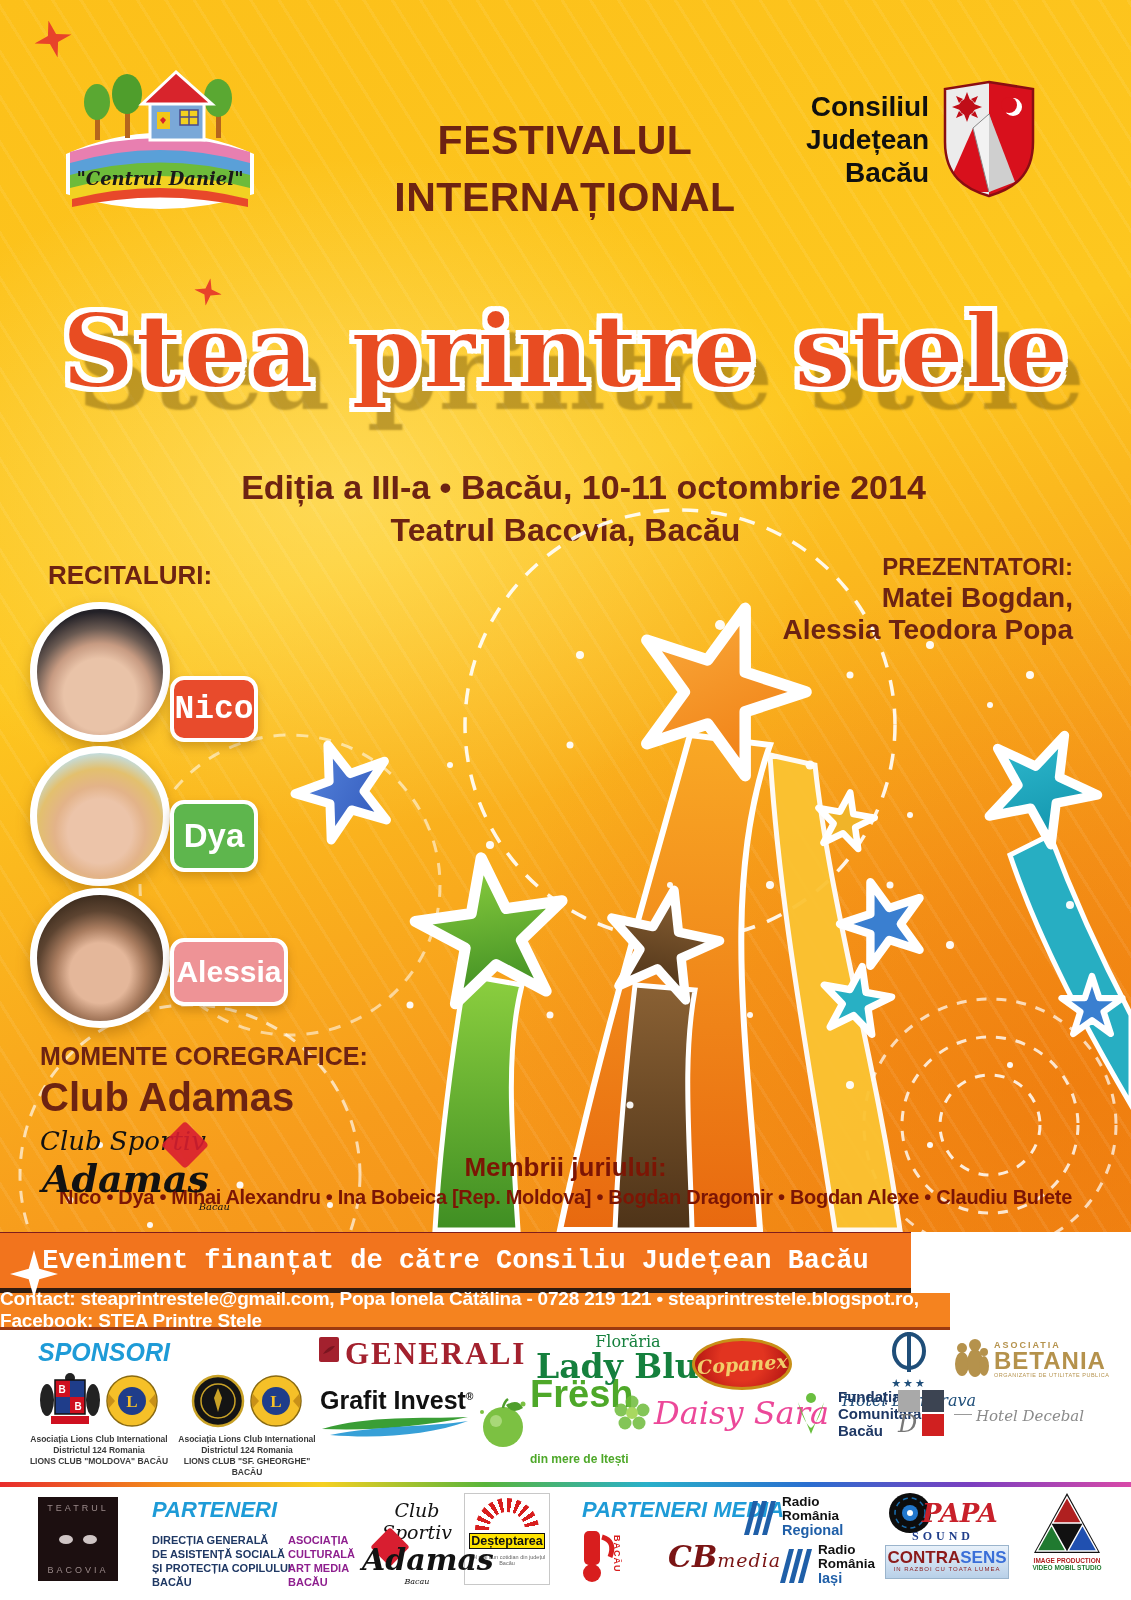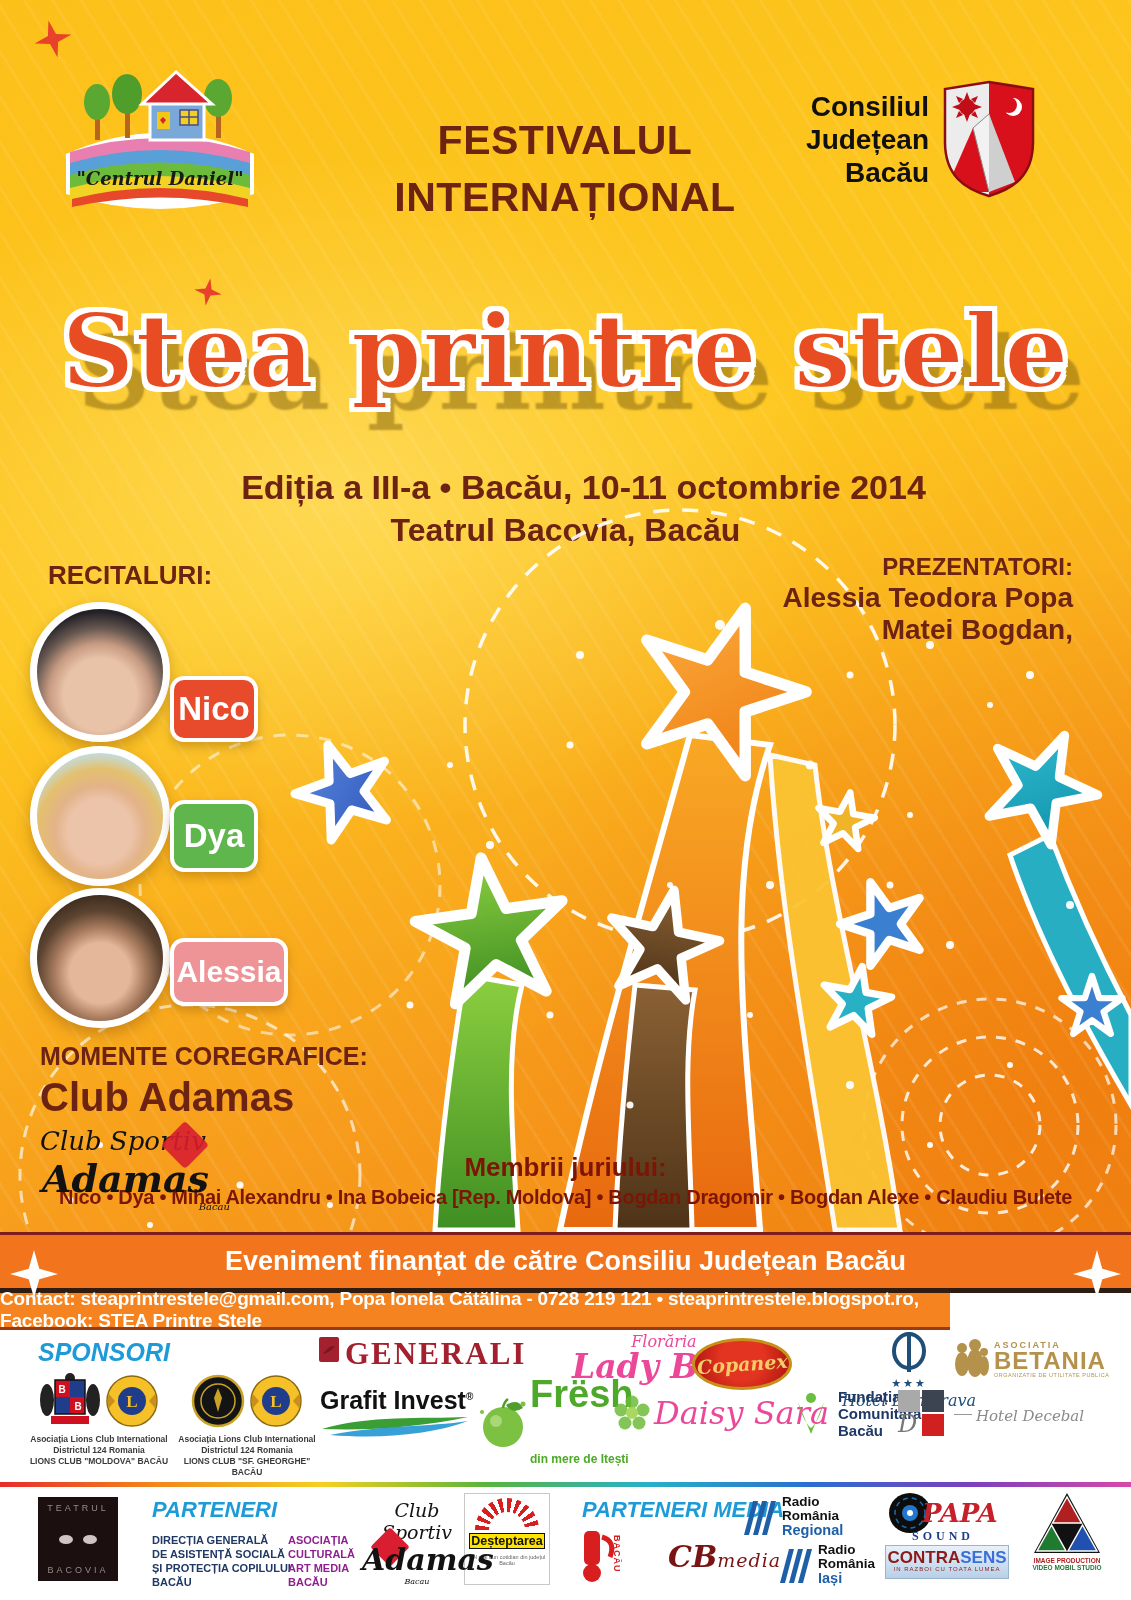--- a/index.html
+++ b/index.html
@@ -51,21 +51,21 @@
   .recitaluri-heading { position:absolute; left:48px; top:560px; color:#6d2312; font-weight:bold; font-size:26px; }
   .artist-photo { position:absolute; width:140px; height:140px; border-radius:50%; border:7px solid #fff; box-shadow:0 6px 14px rgba(120,70,0,.35); }
   .photo-nico    { left:30px; top:602px; background:radial-gradient(circle at 50% 68%, #e9c3a8 0 34%, #c79b82 48%, #6a5a52 62%, #232127 78%); }
   .photo-dya     { left:30px; top:746px; background:radial-gradient(circle at 50% 62%, #ecc4a9 0 32%, #e3b389 45%, #e3c06e 62%, #bfe0ec 80%, #9fd0e4 100%); }
   .photo-alessia { left:30px; top:888px; background:radial-gradient(circle at 50% 62%, #e4b79a 0 30%, #a97c5f 45%, #5d4431 62%, #3a2a1c 80%); }
   .artist-badge {
     position:absolute; color:#fff; font-weight:bold; font-size:33px;
     border:4px solid #fff; border-radius:14px; display:flex; align-items:center; justify-content:center;
     box-shadow:0 5px 10px rgba(120,70,0,.3);
   }
-  .badge-nico    { left:170px; top:676px; width:88px;  height:66px; }
+  .badge-nico    { left:170px; top:676px; width:88px;  height:66px;font-family:Liberation Mono, monospace; }
   .badge-dya     { left:170px; top:800px; width:88px;  height:72px; }
   .badge-alessia { left:170px; top:938px; width:118px; height:68px; font-size:30px; }
 
   
   .prezentatori { position:absolute; right:58px; top:552px; text-align:right; color:#6d2312; font-weight:bold; }
   .prezentatori .ph { font-size:24px; line-height:30px; }
   .prezentatori .pn { font-size:28px; line-height:32px; }
 
   
   .momente { position:absolute; left:40px; top:1042px; color:#6d2312; }
@@ -76,24 +76,24 @@
   .adamas-script .a2 { font-size:38px; font-weight:bold; display:inline-block; margin-left:2px; position:relative; z-index:1; }
   .adamas-script .a3 { font-size:10px; display:block; text-align:right; margin-right:60px; }
   .adamas-diamond { position:absolute; left:128px; top:2px; width:34px; height:34px; background:#d81e30; transform:rotate(45deg); opacity:.9; border-radius:4px; }
 
   
   .juriu-heading { position:absolute; left:0; top:1152px; width:1131px; text-align:center; color:#7c1504; font-weight:bold; font-size:26px; }
   .juriu-members { position:absolute; left:0; top:1186px; width:1131px; text-align:center; color:#7c1504; font-weight:bold; font-size:20px; letter-spacing:-.3px; }
 
   
   .funding-band {
-    position:absolute; left:0; top:1232px; width:1131px; height:61px;
-    background:#f2741d; border-top:3px solid #7f1d1d; border-bottom:5px solid #2f1c10;
+    position:absolute; left:0; top:1232px; width:911px; height:61px;
+    background:#f2741d; border-top:1px solid #7f1d1d; border-bottom:5px solid #2f1c10;
     display:flex; align-items:center; justify-content:center;
-    color:#fff; font-weight:bold; font-size:27px;
+    color:#fff; font-weight:bold; font-size:27px;font-family:Liberation Mono, monospace;
   }
   .contact-band {
     position:absolute; left:0; top:1293px; width:950px; height:37px;
     background:#f5831f; border-bottom:3px solid #9c3a10;
     display:flex; align-items:center; justify-content:center;
     color:#fff; font-weight:bold; font-size:19px; letter-spacing:-.2px;
   }
   .band-star { background:#fff; width:48px; height:48px; top:1250px; z-index:5; }
 
   
@@ -104,21 +104,21 @@
   .lions-logos { display:flex; justify-content:center; align-items:center; gap:4px; height:58px; }
   .lions-caption { font-size:8.5px; font-weight:bold; color:#3a3a3a; line-height:11px; margin-top:4px; }
   .generali { position:absolute; left:318px; top:6px; display:flex; align-items:flex-start; gap:5px; }
   .generali-text { font-family:"Liberation Serif", serif; font-weight:bold; font-size:31px; color:#a3212e; letter-spacing:2px; }
   .grafit { position:absolute; left:320px; top:56px; }
   .grafit-text { font-weight:bold; font-size:25px; color:#111; }
   .grafit-text sup { font-size:10px; }
   .fresh { position:absolute; left:476px; top:46px; display:flex; align-items:center; }
   .fresh-text { color:#4ea829; font-weight:bold; font-size:38px; line-height:36px; }
   .fresh-tag { color:#4ea829; font-size:12px; font-weight:bold;margin-top:40px; }
-  .ladyblue { position:absolute; left:572px; top:2px; text-align:center; font-family:"DejaVu Serif", serif; font-style:italic; color:#ec4899; }
+  .ladyblue { position:absolute; left:536px; top:2px; text-align:center; font-family:"DejaVu Serif", serif; color:#15803d; }
   .ladyblue .f1 { font-size:16px; }
   .ladyblue .f2 { font-size:33px; font-weight:bold; line-height:32px; }
   .copanex { position:absolute; left:692px; top:8px; width:100px; height:52px; border-radius:50%;
     background:radial-gradient(circle at 50% 38%, #e23420 0 40%, #a80f10 100%); border:3px solid #c89018;
     display:flex; align-items:center; justify-content:center; }
   .copanex-text { font-family:"DejaVu Serif", serif; font-style:italic; font-weight:bold; color:#f2cd6a; font-size:19px; transform:rotate(-4deg); }
   .dumbrava { position:absolute; left:842px; top:2px; text-align:center; color:#1f4e79; }
   .dumbrava-stars { font-size:11px; letter-spacing:2px; line-height:10px; }
   .dumbrava-name { font-family:"DejaVu Serif", serif; font-style:italic; font-size:16px; margin-top:3px; }
   .betania { position:absolute; left:952px; top:8px; display:flex; align-items:center; gap:4px; color:#b5924c; }
@@ -345,22 +345,22 @@
   <div class="recitaluri-heading">RECITALURI:</div>
   <div class="artist-photo photo-nico"></div>
   <div class="artist-badge badge-nico" style="background: rgb(232, 75, 44);">Nico</div>
   <div class="artist-photo photo-dya"></div>
   <div class="artist-badge badge-dya" style="background: rgb(94, 182, 77);">Dya</div>
   <div class="artist-photo photo-alessia"></div>
   <div class="artist-badge badge-alessia" style="background: rgb(238, 147, 150);">Alessia</div>
 
   <div class="prezentatori">
     <div class="ph">PREZENTATORI:</div>
+    <div class="pn">Matei Bogdan,</div>
     <div class="pn">Alessia Teodora Popa</div>
-    <div class="pn">Matei Bogdan,</div>
   </div>
 
   <div class="momente">
     <div class="mh">MOMENTE COREGRAFICE:</div>
     <div class="mc">Club Adamas</div>
     <div class="adamas-script">
       <div class="adamas-diamond"></div>
       <span class="a1">Club Sportiv</span>
       <span class="a2">Adamas</span>
       <span class="a3">Bacau</span>

